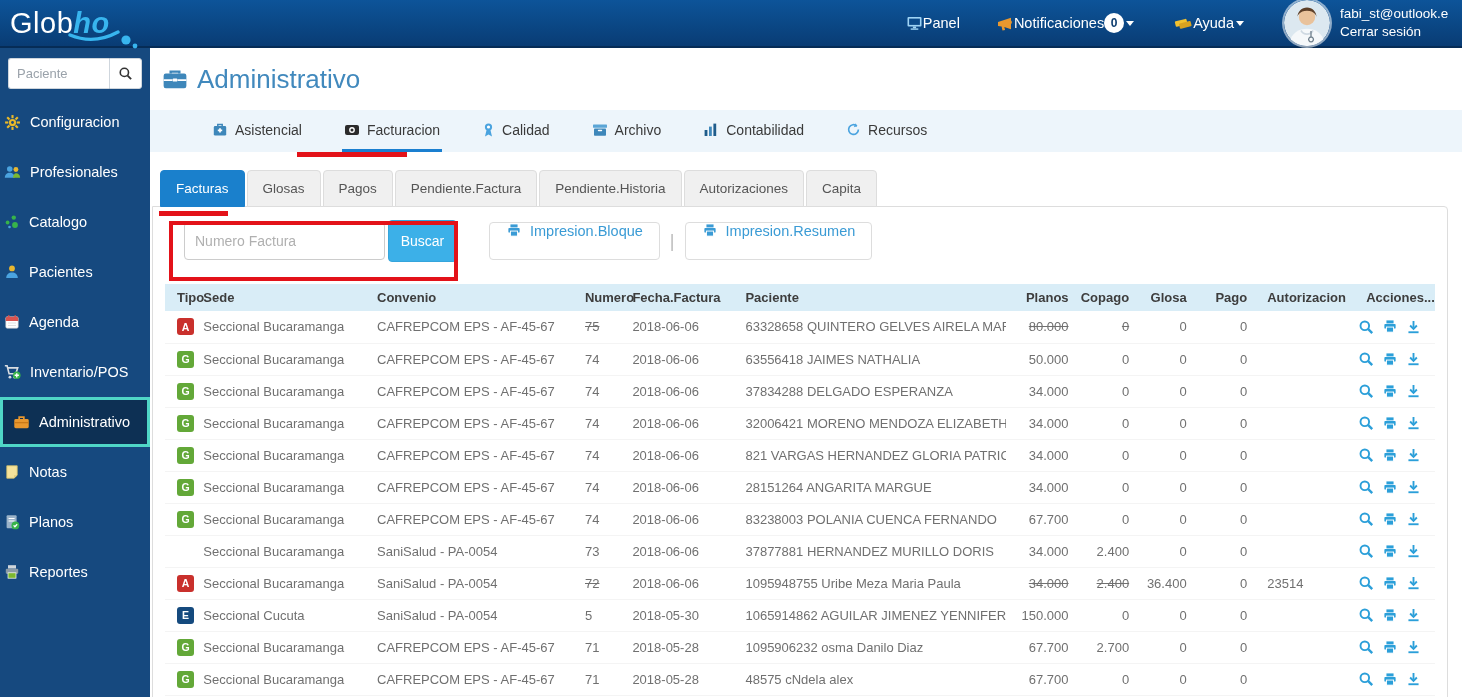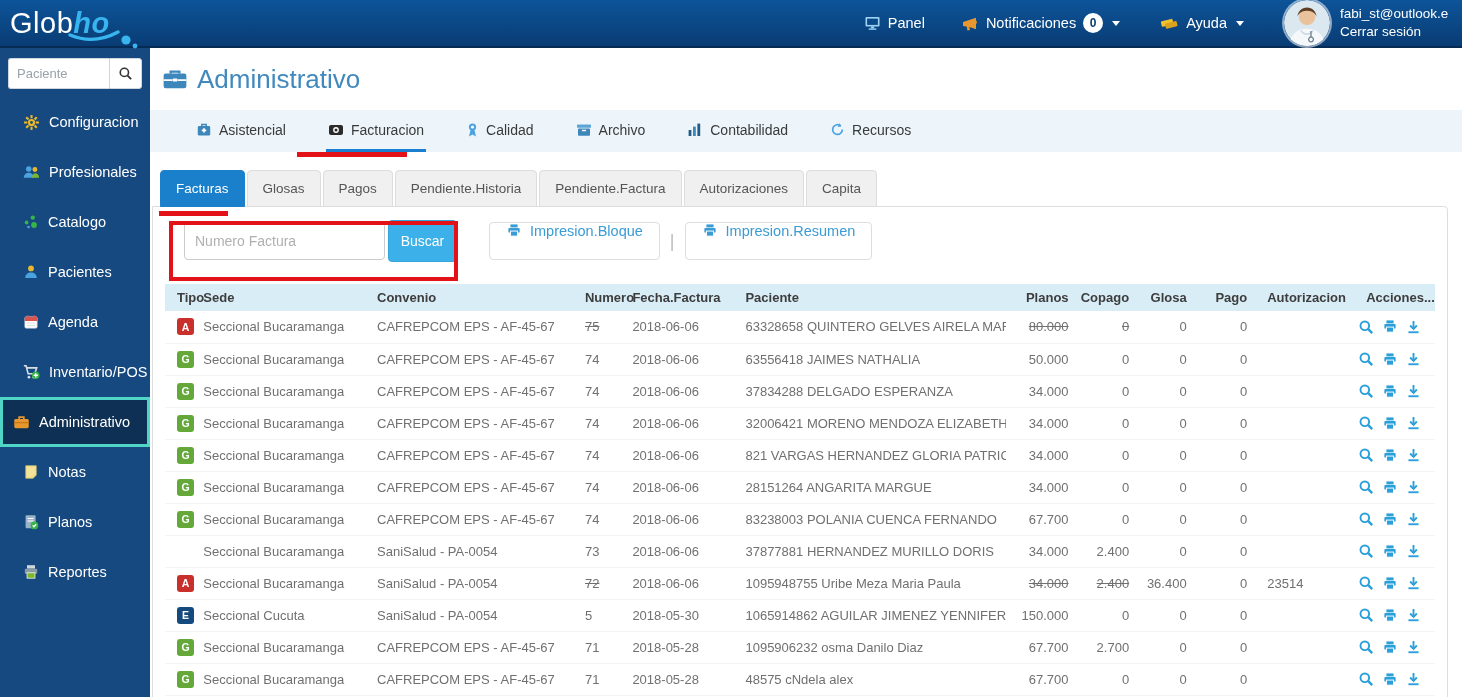--- a/index.html
+++ b/index.html
@@ -9,52 +9,52 @@
 
   
   .topbar { position:absolute; left:0; top:0; width:1462px; height:48px;
             background:linear-gradient(#0d5499,#093c74); border-bottom:2px solid #062c56;
             display:flex; align-items:center; color:#fff; z-index:5; }
   .logo { position:relative; margin-left:10px; width:150px; font-size:29px; letter-spacing:.5px; }
   .logo .g1 { color:#fff; font-weight:400; }
   .logo .g2 { color:#38b5ee; font-weight:700; font-style:italic; }
   .logo svg { position:absolute; left:58px; top:22px; }
   .top-right { margin-left:auto; display:flex; align-items:center; height:48px; }
-  .top-link { display:flex; align-items:center; gap:7px; font-size:14.5px; cursor:pointer; }
+  .top-link { display:flex; align-items:center; font-size:14.5px; cursor:pointer; }
   .top-link .icn svg { display:block; }
   .badge0 { width:20px; height:20px; border-radius:50%; background:#fff; color:#0d3c6e;
             font-size:12px; font-weight:bold; display:flex; align-items:center; justify-content:center; }
   .caret { width:0; height:0; border-left:4px solid transparent; border-right:4px solid transparent;
            border-top:5px solid #fff; margin-left:2px; }
   .avatar { width:46px; height:46px; border-radius:50%; overflow:hidden; flex:0 0 auto;
             margin:0 10px 0 24px; box-shadow:0 0 0 2px rgba(255,255,255,.55); cursor:pointer; }
   .userbox { width:122px; font-size:13.5px; line-height:1.3; overflow:hidden; white-space:nowrap; }
   .userbox .logout { cursor:pointer; }
   .mr36{margin-right:36px;} .mr40{margin-right:40px;} .mr16{margin-right:16px;}
 
   
   .sidebar { position:absolute; left:0; top:48px; width:150px; height:649px; background:#16497f; z-index:4; }
   .side-search { display:flex; margin:10px 8px 4px 8px; height:31px; }
   .side-search input { flex:1; min-width:0; border:1px solid #cfd6dd; border-right:none;
         border-radius:3px 0 0 3px; padding:0 8px; font-size:13px; color:#444; outline:none; }
   .side-search input::placeholder { color:#9aa2aa; }
   .side-search button { width:33px; background:#fff; border:1px solid #cfd6dd; border-radius:0 3px 3px 0;
         display:flex; align-items:center; justify-content:center; cursor:pointer; color:#333; }
   .side-menu { margin-top:8px; }
-  .side-item { height:50px; display:flex; align-items:center; gap:9px; padding-left:23px;
+  .side-item { height:50px; display:flex; align-items:center; gap:9px; padding-left:4px;
         color:#fff; font-size:14.5px; cursor:pointer; }
   .side-item .icn svg { display:block; }
   .side-item.active { background:#0d3054; border:3px solid #4fd6c6; padding-left:10px; }
 
   
   .main { position:absolute; left:150px; top:48px; width:1312px; height:649px; background:#fff; }
   .title-row { margin:14px 0 0 12px; height:34px; display:flex; align-items:center; gap:9px;
                color:#4189bd; font-size:26px; }
   .maintabs { margin-top:14px; height:42px; background:#edf5fb; display:flex; align-items:stretch;
-              padding-left:44px; gap:38px; }
+              padding-left:60px; gap:38px; }
   .maintab { display:flex; align-items:center; gap:7px; font-size:14px; color:#3a3a3a; cursor:pointer;
              border-bottom:3px solid transparent; padding:0 2px; }
   .maintab.active { border-bottom:3px solid #1a7fd0; }
   .maintab .icn svg { display:block; }
 
   .subtabs { margin:18px 0 -1px 10px; display:flex; position:relative; z-index:2; }
   .subtab { height:37px; display:flex; align-items:center; padding:12px 15px; font-size:13.5px;
             color:#555; background:#f0f0f0; border:1px solid #ddd; border-bottom:1px solid #ddd;
             border-radius:4px 4px 0 0; margin-right:2px; cursor:pointer; }
   .subtab.active { background:#1a80cc; border-color:#1a80cc; color:#fff; }
@@ -364,22 +364,22 @@
           </svg>
         </span>
         <span>Recursos</span>
       </div>
     </div>
 
   <div class="subtabs" id="subtabs">
       <div class="subtab active">Facturas</div>
       <div class="subtab">Glosas</div>
       <div class="subtab">Pagos</div>
+      <div class="subtab">Pendiente.Factura</div>
       <div class="subtab">Pendiente.Historia</div>
-      <div class="subtab">Pendiente.Factura</div>
       <div class="subtab">Autorizaciones</div>
       <div class="subtab">Capita</div>
     </div>
 
   <div class="panel">
     <div class="controls">
       <input class="inv-input" type="text" placeholder="Numero Factura" style="">
       <button class="btn-buscar">Buscar</button>
       <button class="btn-print ml32">
         <span class="icn"><svg width="16" height="15" viewBox="0 0 16 16" fill="#3a9bd5">

